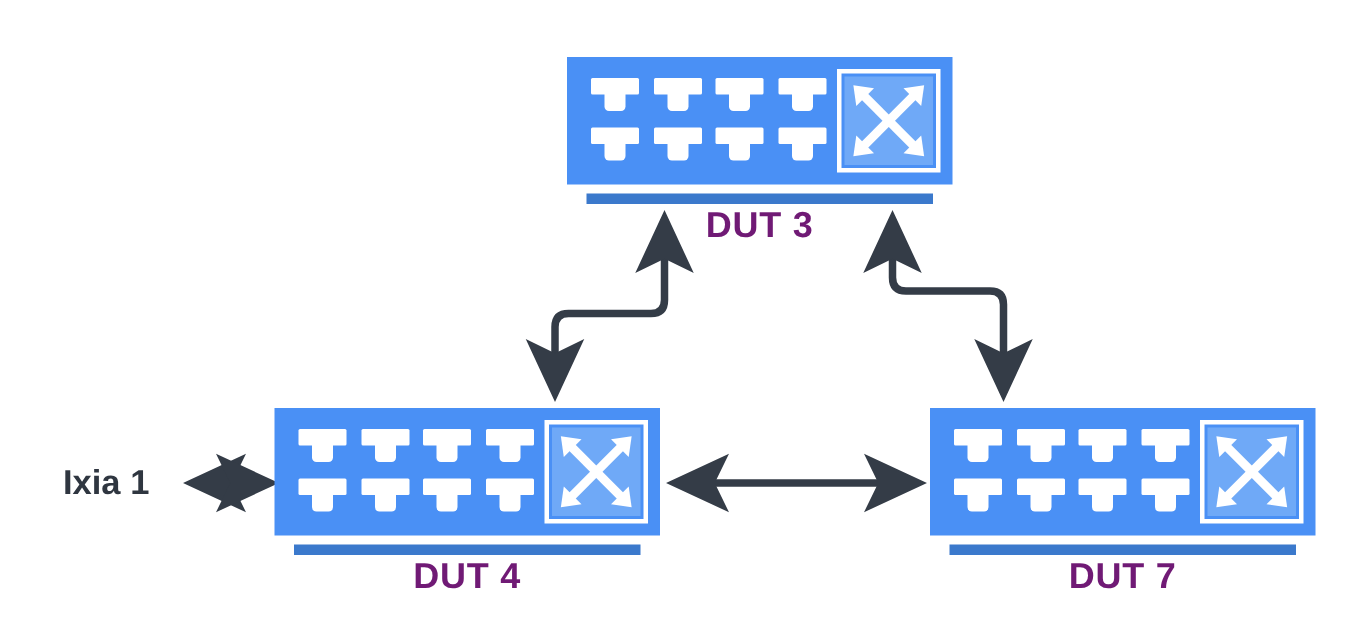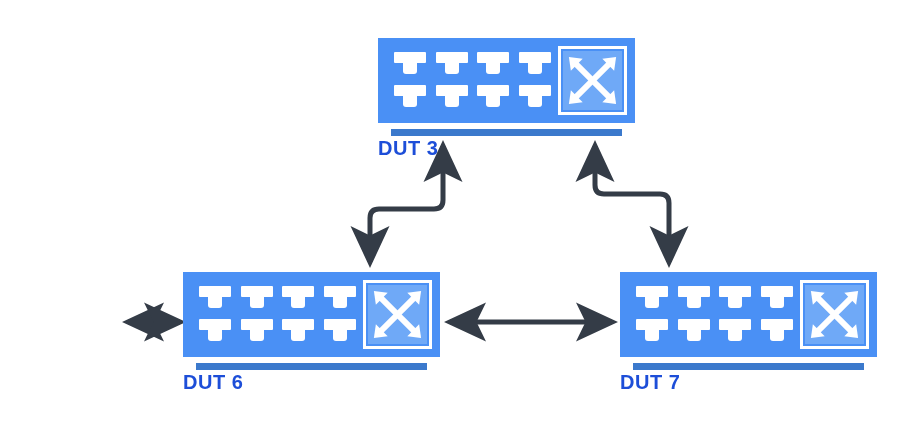--- a/index.html
+++ b/index.html
@@ -92,23 +92,24 @@
     top: 91px;
     width: 231px;
     height: 7px;
     background: #3b79cc;
   }
   .device-label {
     position: absolute;
     top: 99px;
     left: 0;
     width: 257px;
-    font-size: 20px;
+    text-align: center;
+    font-size: 24px;
     font-weight: bold;
-    color: #1d4ed8;
+    color: #701a75;
     letter-spacing: 0.5px;
     white-space: nowrap;
   }
   
   .endpoint-label {
     position: absolute;
     font-size: 23px;
     font-weight: bold;
     color: #2f3640;
     white-space: nowrap;
@@ -259,21 +260,21 @@
               <path d="M6,6 L20,8 L8,20 Z"></path>
               <path d="M54,6 L52,20 L40,8 Z"></path>
               <path d="M6,54 L8,40 L20,52 Z"></path>
               <path d="M54,54 L40,52 L52,40 Z"></path>
             </g>
           </svg>
         </div>
       </div>
     </div>
     <div class="device-base"></div>
-    <div class="device-label">DUT 6</div>
+    <div class="device-label">DUT 4</div>
   </div>
 
   <div class="device" style="left:620px; top:272px;">
     <div class="device-body">
       <div class="port-grid">
         <div class="port">
             <span class="port-top"></span>
             <span class="port-tab"></span>
           </div>
         <div class="port">
@@ -319,14 +320,15 @@
               <path d="M54,54 L40,52 L52,40 Z"></path>
             </g>
           </svg>
         </div>
       </div>
     </div>
     <div class="device-base"></div>
     <div class="device-label">DUT 7</div>
   </div>
 
+  <div class="endpoint-label" style="left:42px; top:308px;">Ixia 1</div>
 
 </div>
 
 </body></html>

